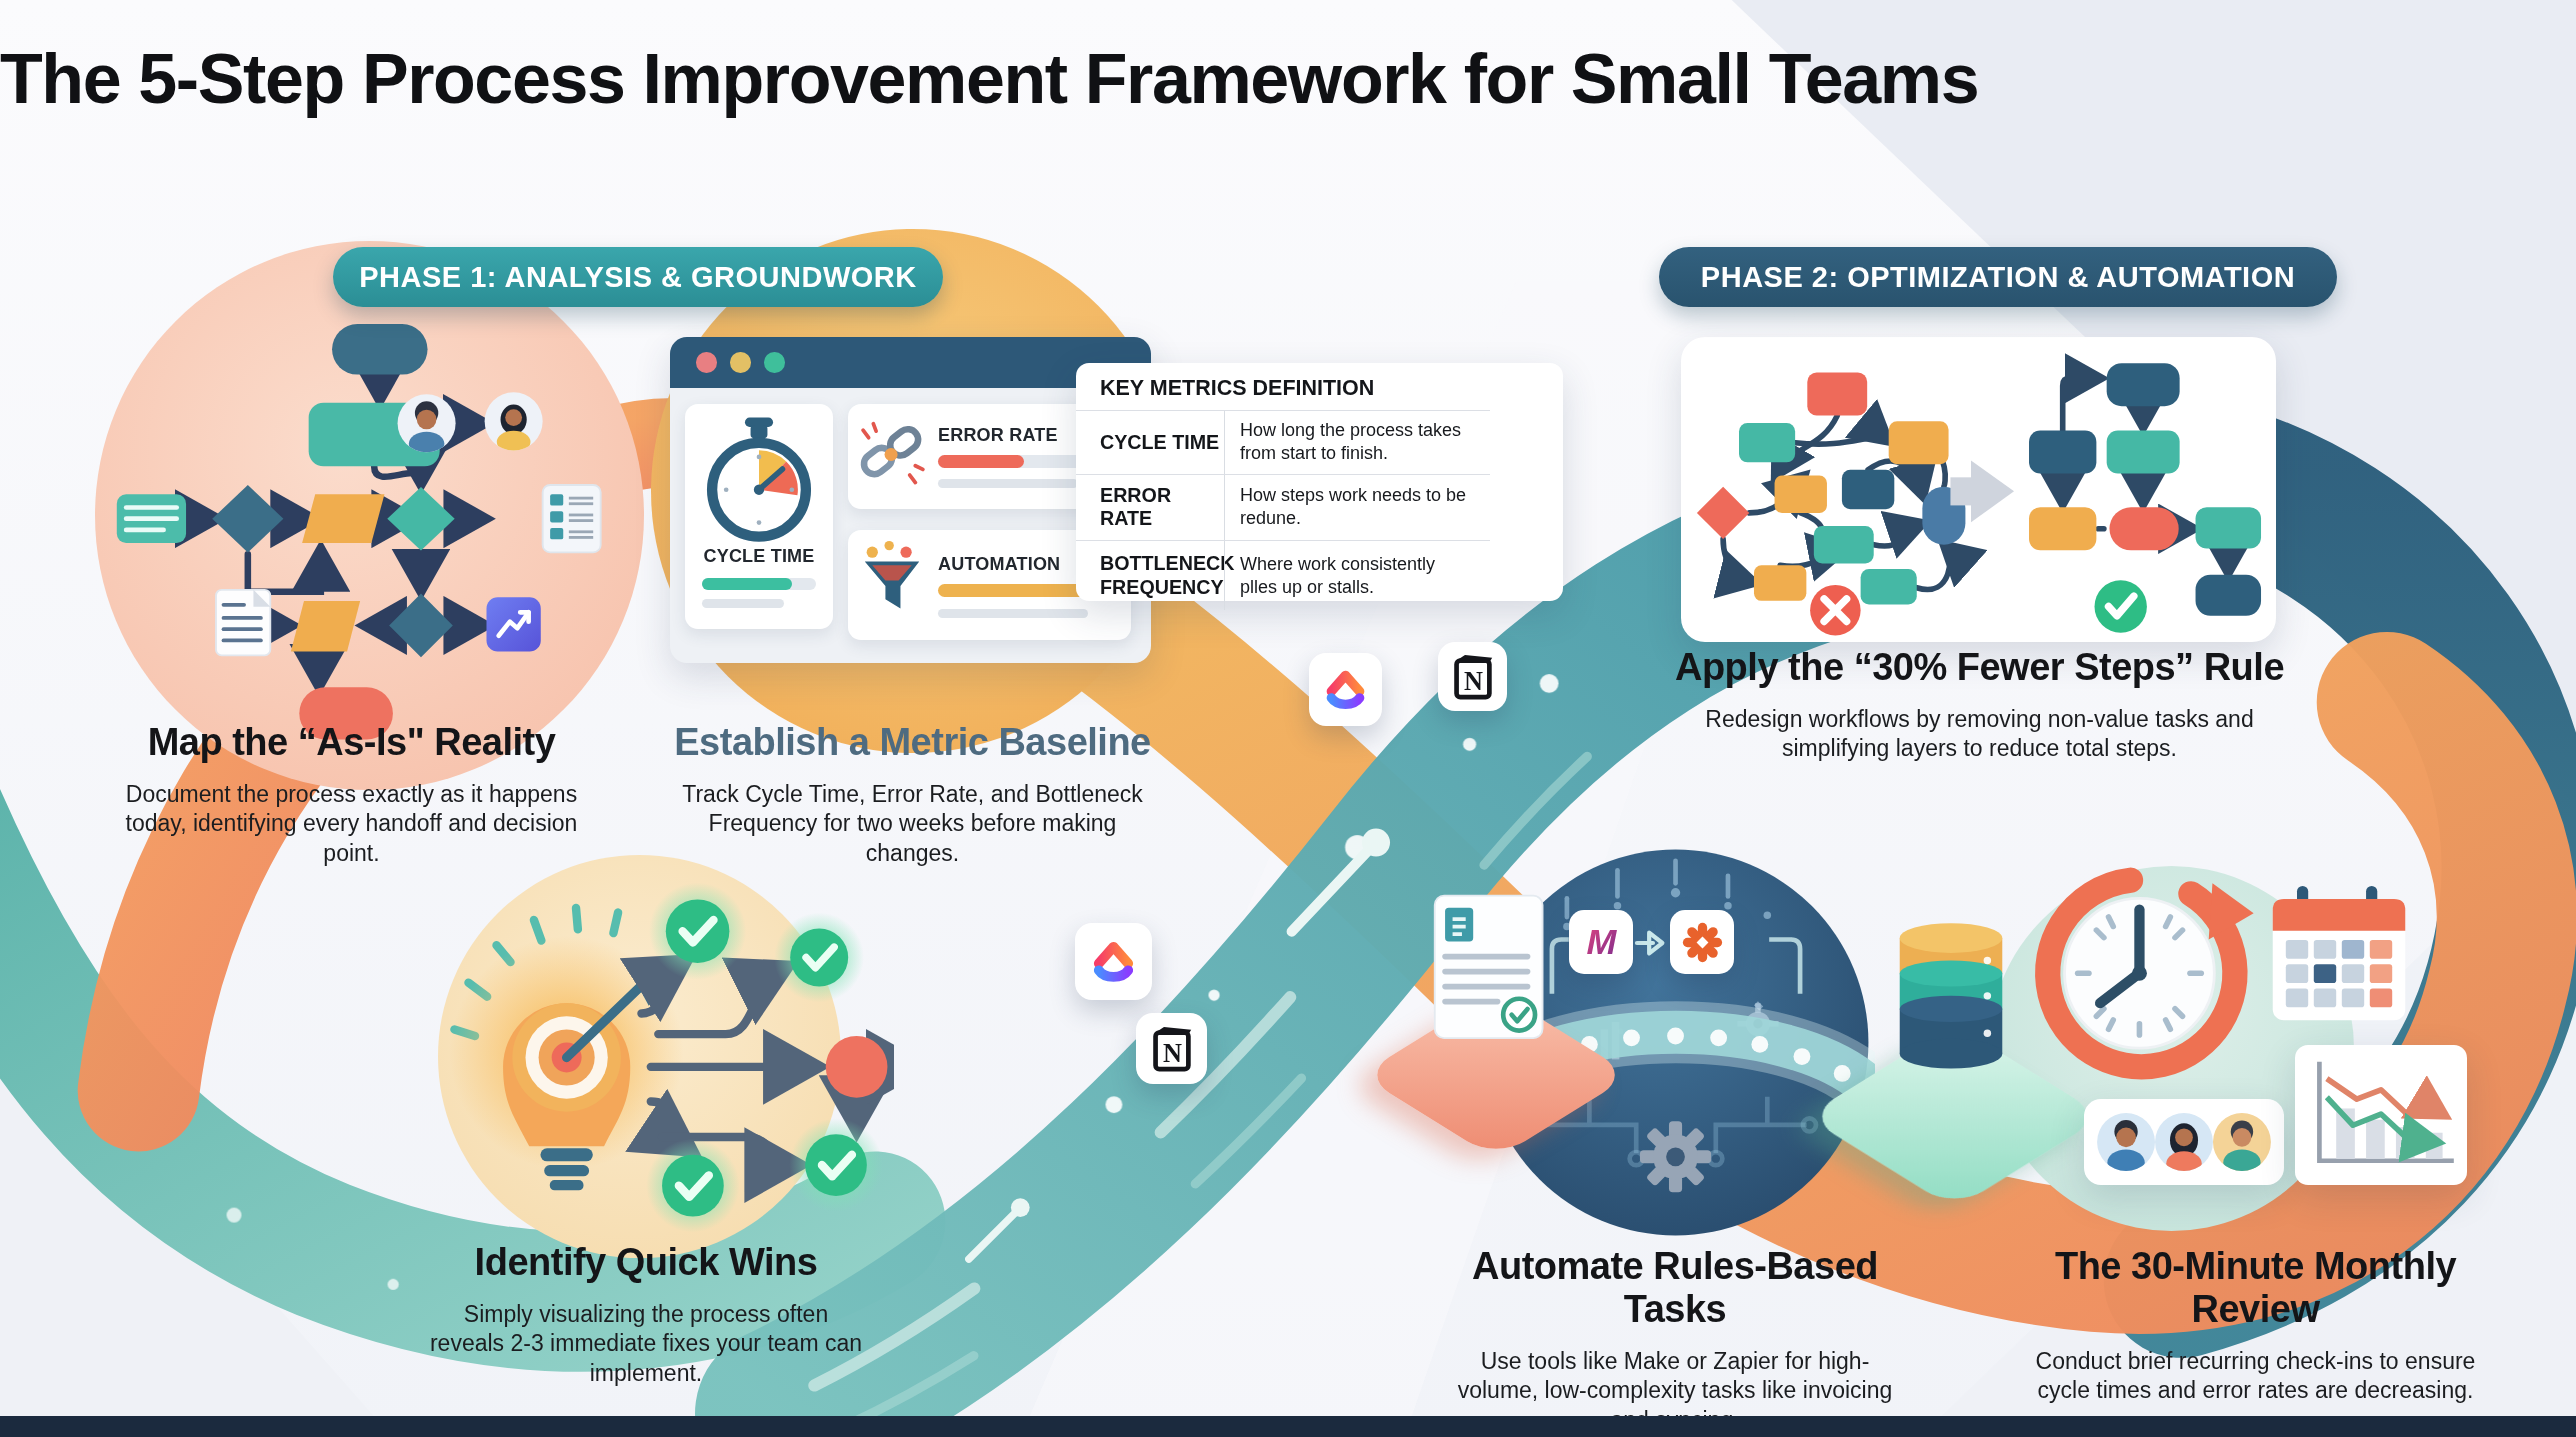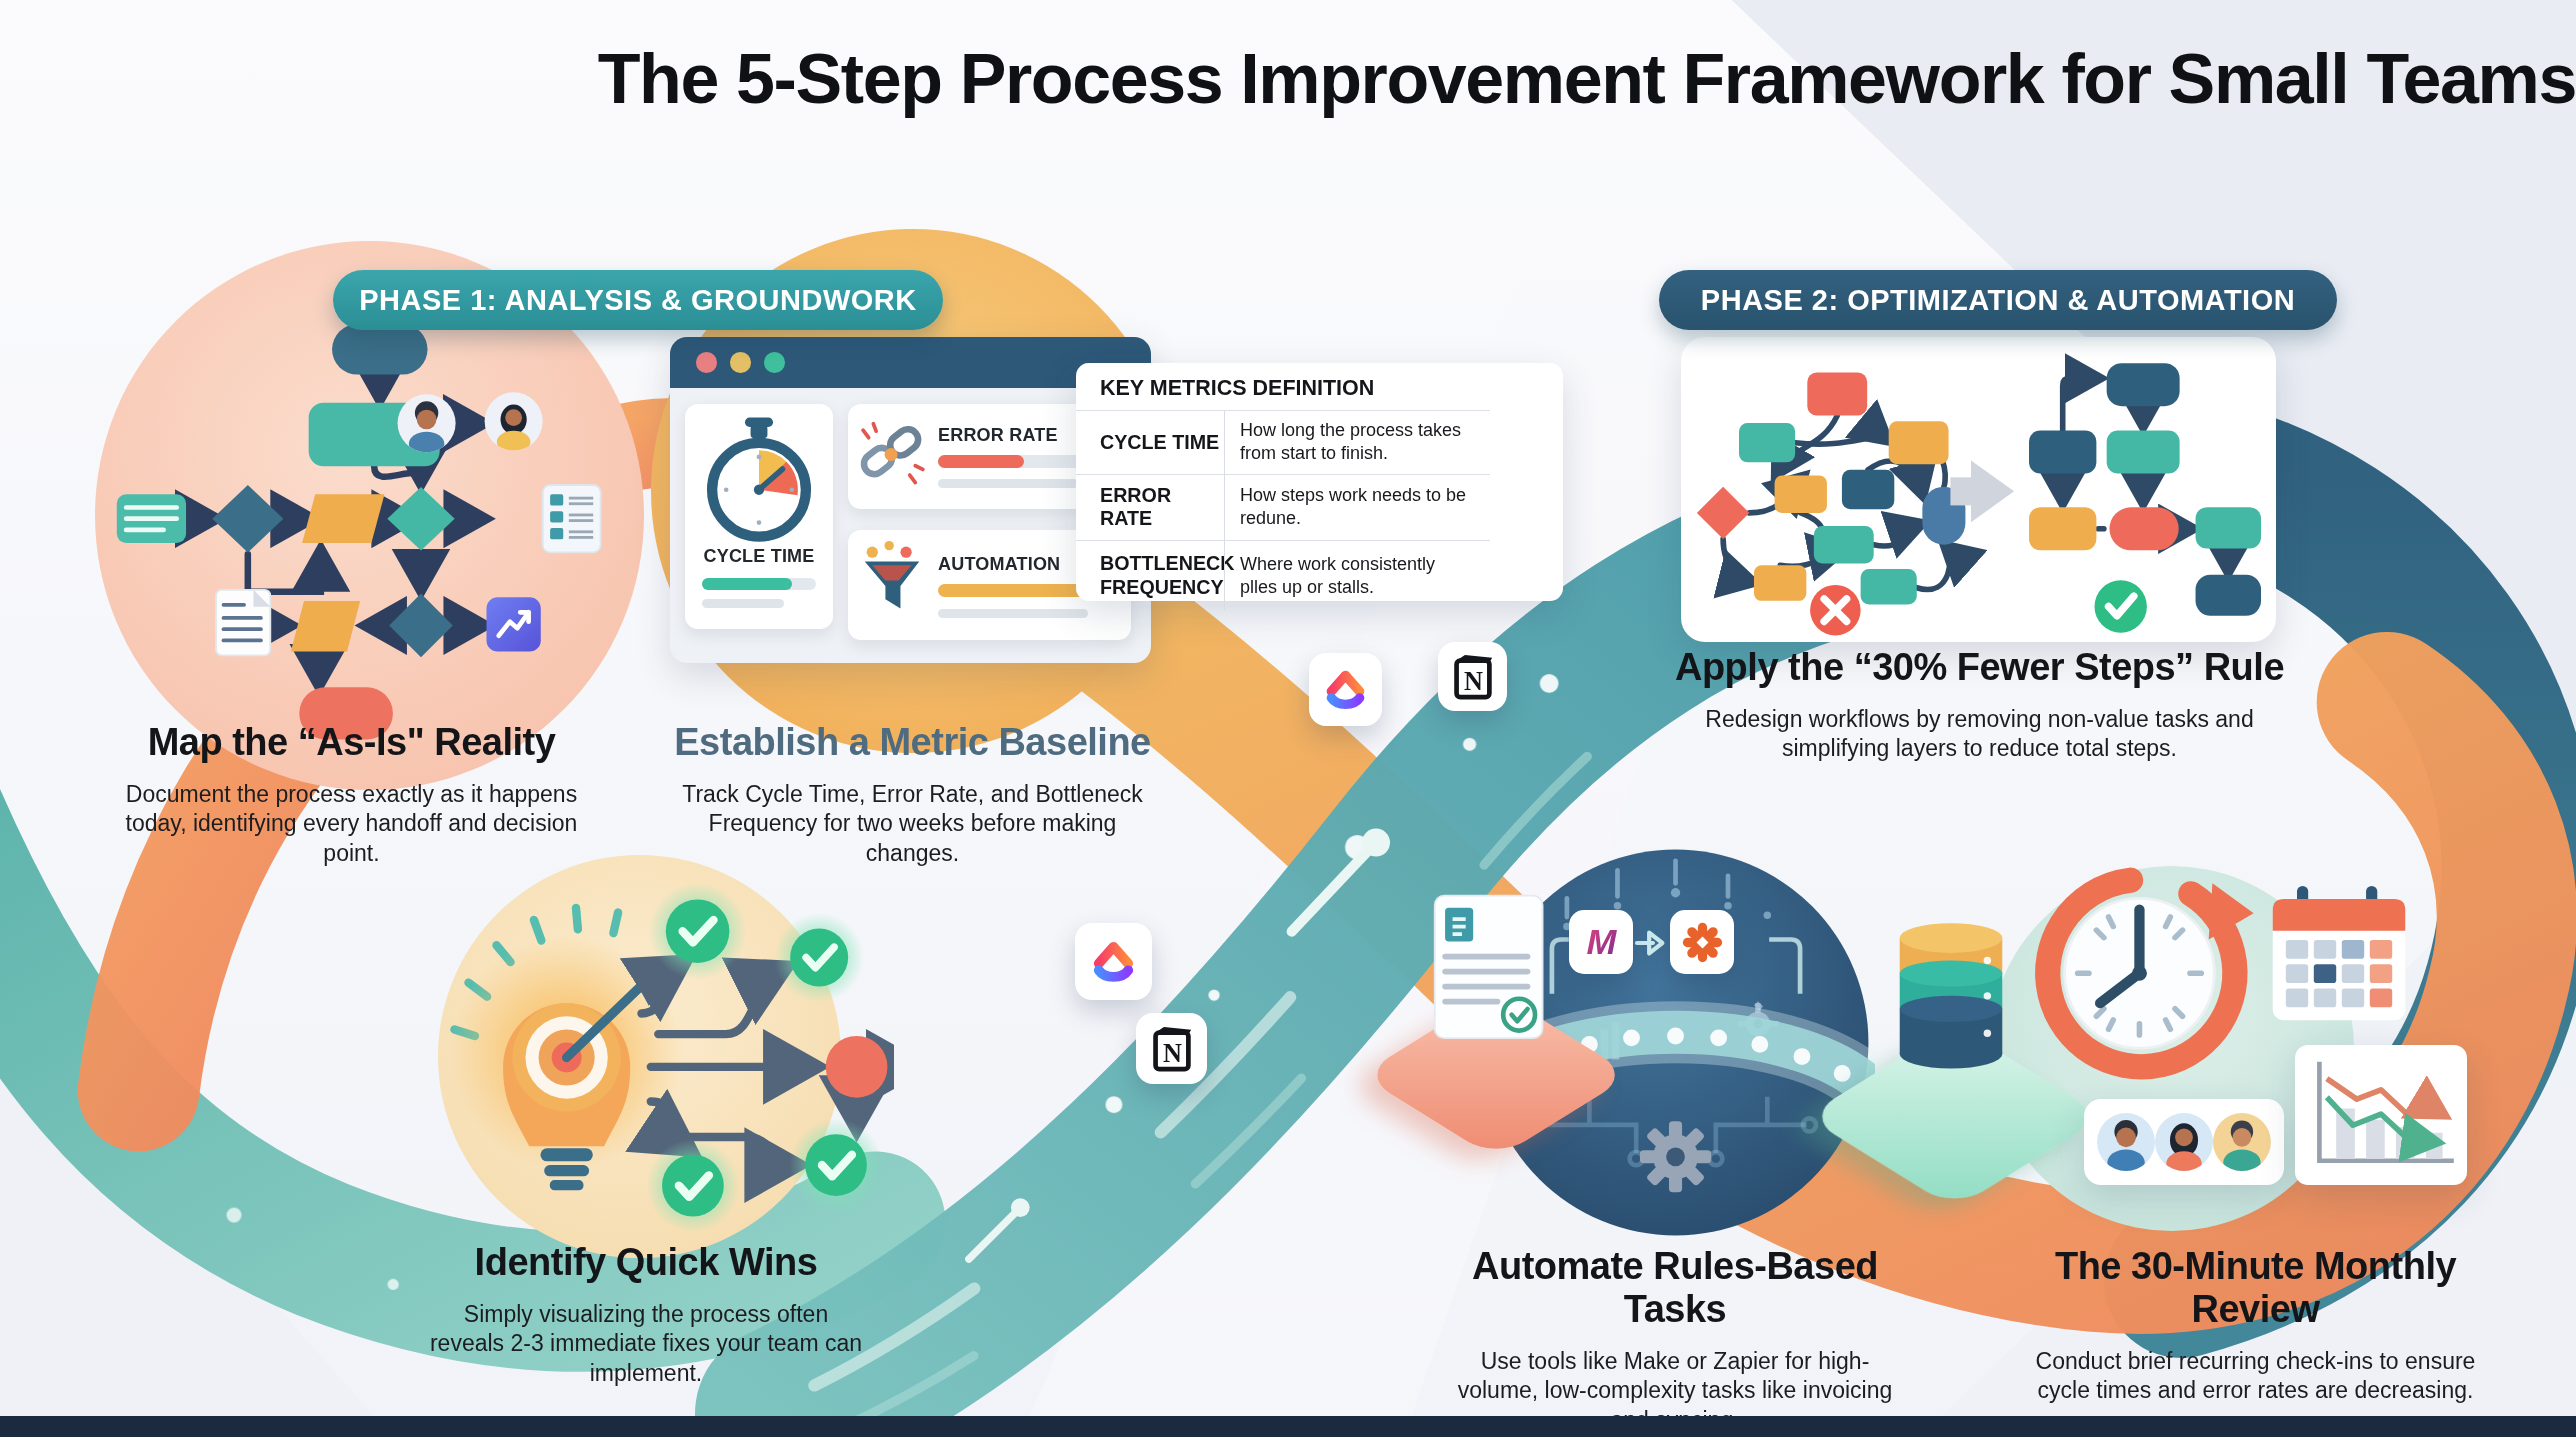--- a/index.html
+++ b/index.html
@@ -1,25 +1,25 @@
 <!DOCTYPE html>
 <html style="font-size:15px"><head>
 <meta charset="utf-8">
 <style>
   html,body{margin:0;padding:0;width:2576px;height:1438px;overflow:hidden;
     font-family:"Liberation Sans",sans-serif;background:linear-gradient(180deg,#fbfbfd,#f1f3f8);}
   #canvas{position:relative;width:2576px;height:1438px;overflow:hidden;}
   .abs{position:absolute;}
   .circle{position:absolute;border-radius:50%;}
   .card{position:absolute;background:#fff;box-shadow:0 13px 36px rgba(35,55,85,.16);}
-  .page-title{position:absolute;left:0;top:39px;width:2576px;text-align:right;
+  .page-title{position:absolute;left:0;top:39px;width:2576px;text-align:left;
     font-size:70px;font-weight:700;letter-spacing:-1.4px;color:#101114;}
   .phase-badge{position:absolute;height:60px;border-radius:32px;display:flex;align-items:center;
     justify-content:center;color:#fff;font-weight:700;font-size:29px;letter-spacing:0.5px;
-    box-shadow:0 9.4px 20.6px rgba(25,70,90,.28);margin-top:23px;}
+    box-shadow:0 9.4px 20.6px rgba(25,70,90,.28);}
   .badge-1{left:333px;top:247px;width:610px;background:linear-gradient(180deg,#3aa6ac,#2b8e95);}
   .badge-2{left:1659px;top:247px;width:678px;background:linear-gradient(180deg,#33617f,#29536e);}
   .step-text{position:absolute;text-align:center;color:#17181b;}
   .step-text h2{margin:0 0 9.4px 0;font-size:38px;font-weight:700;letter-spacing:-0.5px;color:#141518;}
   .step-text p{margin:16px;font-size:23px;line-height:1.28;color:#1b1d20;font-weight:400;}
   .heading-slate h2{color:#4e6b80;}
   
   .browser{left:670px;top:337px;width:481px;height:326px;border-radius:17px;background:#eef1f5;}
   .browser-header{position:absolute;left:0;top:0;width:481px;height:51px;background:#2d5878;
     border-radius:17px 17px 0 0;}

